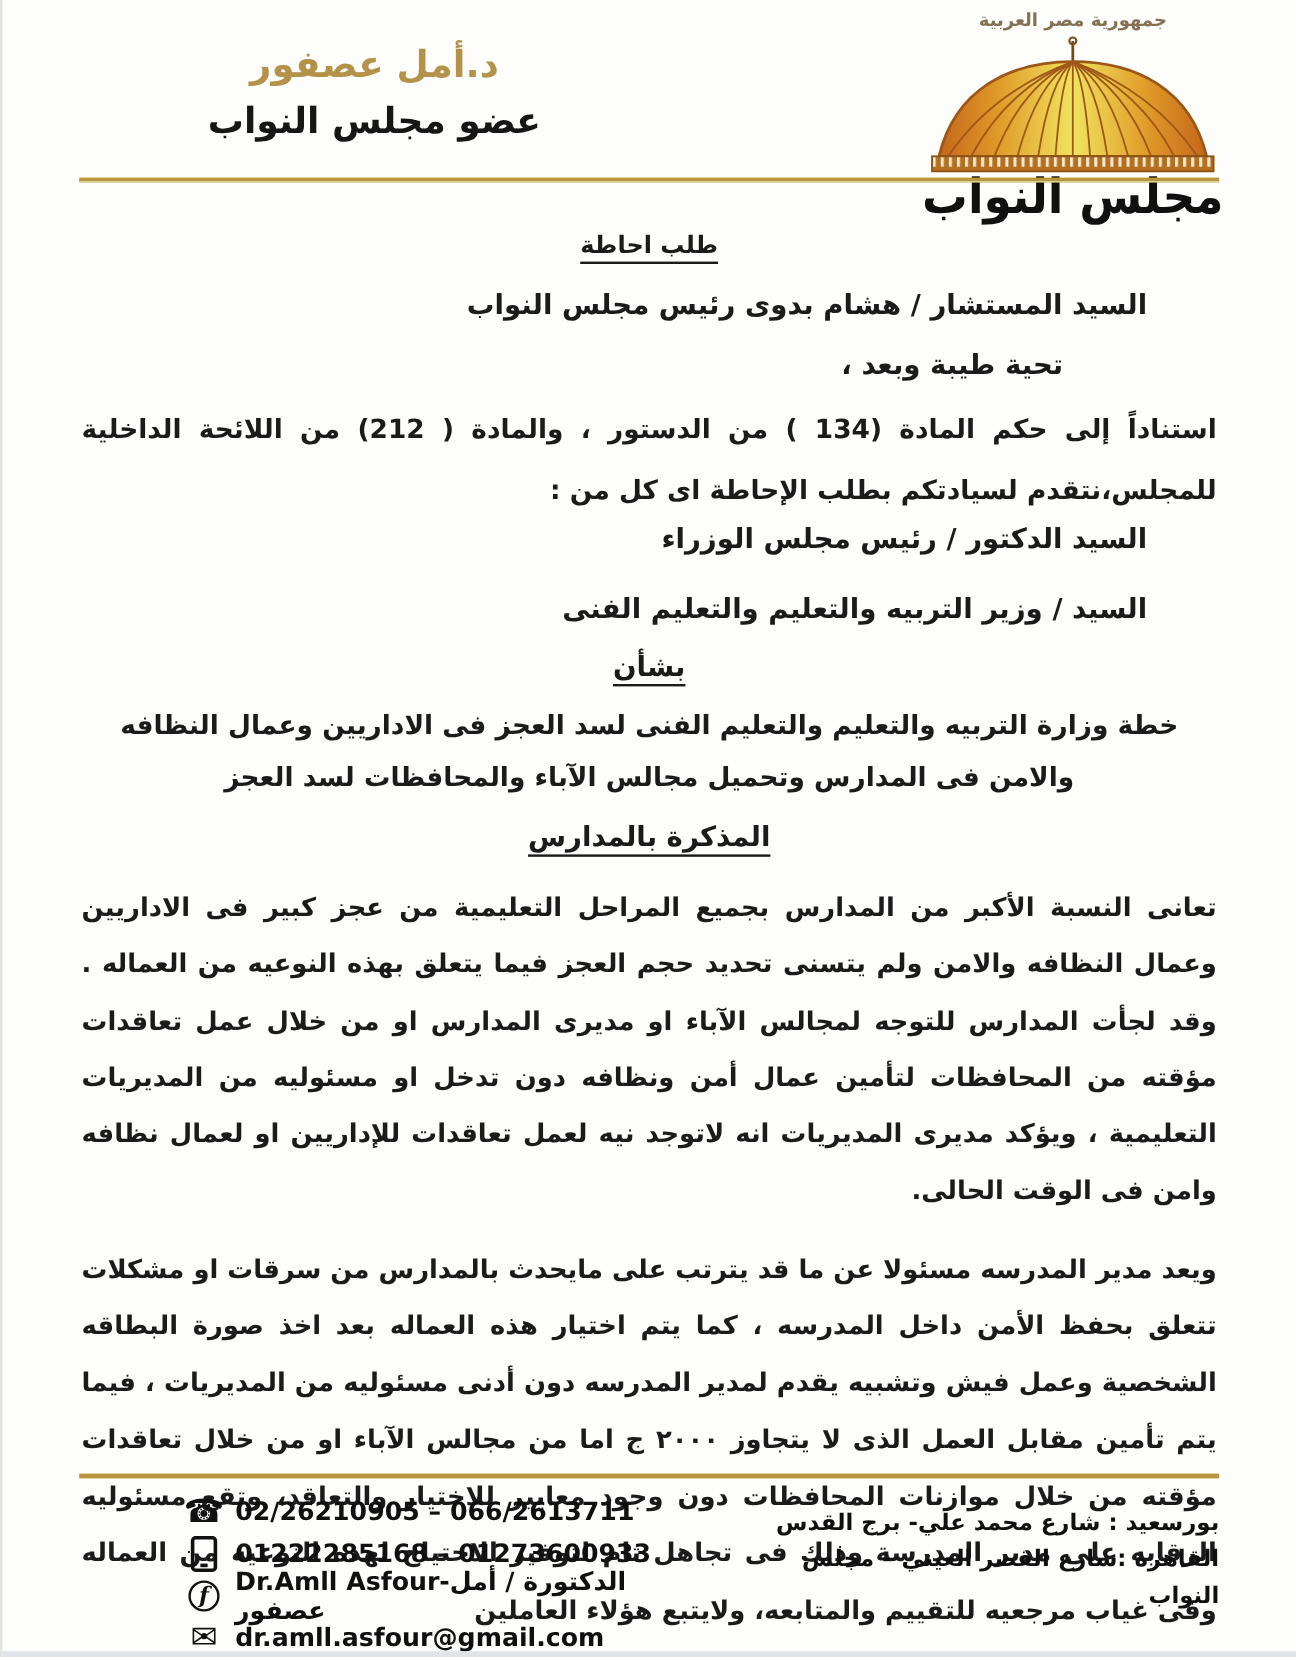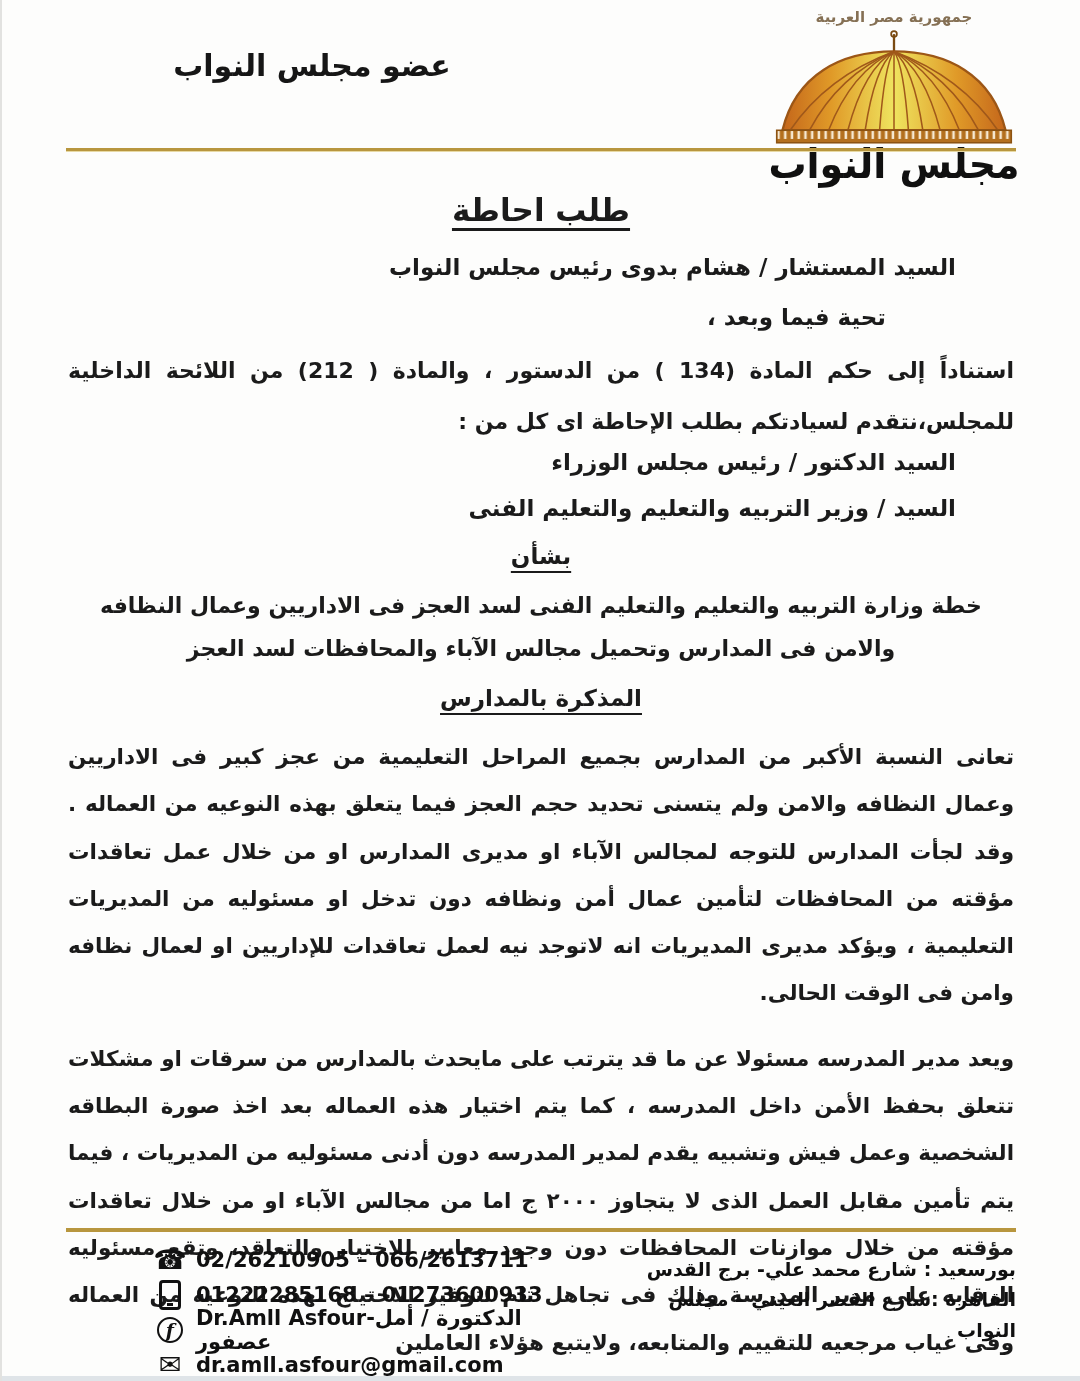--- a/index.html
+++ b/index.html
@@ -22,28 +22,28 @@
   .logo-dome { display:block; margin:2px auto 0; }
   .logo-council { direction:rtl; font-size:38px; font-weight:bold; color:#101010; margin-top:-4px;
                   transform:scaleY(1.06); letter-spacing:0; }
   .header-rule { position:absolute; top:148px; left:64px; right:64px; height:4px;
                  background:#b8963e; border-bottom:1px solid #e7d9a4; }
 
   
   .letter { direction:rtl; padding:0 66px; }
   .center-underlined { text-align:center; font-weight:bold; text-decoration:underline;
                        text-underline-offset:7px; }
-  .letter-title { margin-top:34px; font-size:31px; }
+  .letter-title { margin-top:34px; font-size:20px; }
   .addressee { margin-top:26px; font-size:23px; font-weight:bold; padding-left:0; padding-right:58px; }
   .greeting  { margin-top:24px; font-size:23px; font-weight:bold; padding-right:128px; }
   .intro     { margin-top:16px; font-size:22px; font-weight:bold; line-height:2.3;
                text-align:justify; text-justify:inter-word; }
   .recipient { font-size:23px; font-weight:bold; padding-right:58px; }
   .recipient.first { margin-top:2px; }
-  .recipient.second { margin-top:20px; }
+  .recipient.second { margin-top:32px; }
   .regarding { margin-top:22px; font-size:23px; }
   .subject   { margin-top:16px; font-size:22px; font-weight:bold; text-align:center;
                line-height:1.95; padding:0 30px; }
   .memo-title{ margin-top:14px; font-size:23px; }
   .para { font-size:21.5px; font-weight:bold; line-height:2.2; text-align:justify;
           text-justify:inter-word; }
   .para1 { margin-top:22px; }
   .para2 { margin-top:18px; }
 
   
@@ -66,20 +66,21 @@
   .addresses { margin-left:auto; margin-top:22px; text-align:right; direction:rtl;
                font-size:19px; font-weight:bold; line-height:1.6; color:#101010; }
 </style>
 </head>
 <body>
 
 <div class="page">
 
   <div class="header">
     <div class="name-block">
+      <div class="mp-name">د.أمل عصفور</div>
       <div class="mp-role">عضو مجلس النواب</div>
     </div>
 
     <div class="logo-block">
       <div class="logo-country">جمهورية مصر العربية</div>
       <svg class="logo-dome" width="250" height="118" viewBox="0 0 260 122">
         <defs>
           <linearGradient id="domeg" x1="0" y1="0" x2="1" y2="0">
             <stop offset="0" stop-color="#c4661b"></stop>
             <stop offset="0.22" stop-color="#e09a28"></stop>
@@ -114,21 +115,21 @@
     </div>
 
     <div class="header-rule"></div>
   </div>
 
   <div class="letter">
     <div class="letter-title center-underlined">طلب احاطة</div>
 
     <div class="addressee">السيد المستشار / هشام بدوى رئيس مجلس النواب</div>
 
-    <div class="greeting">تحية فيما وبعد ،</div>
+    <div class="greeting">تحية طيبة وبعد ،</div>
 
     <div class="intro">استناداً إلى حكم المادة (134 ) من الدستور ، والمادة ( 212) من اللائحة الداخلية للمجلس،نتقدم لسيادتكم بطلب الإحاطة اى كل من :</div>
 
     <div class="recipient first">السيد الدكتور / رئيس مجلس الوزراء</div>
     <div class="recipient second">السيد / وزير التربيه والتعليم والتعليم الفنى</div>
 
     <div class="regarding center-underlined">بشأن</div>
 
     <div class="subject">خطة وزارة التربيه والتعليم والتعليم الفنى لسد العجز فى الاداريين وعمال النظافه والامن فى المدارس وتحميل مجالس الآباء والمحافظات لسد العجز</div>
 

